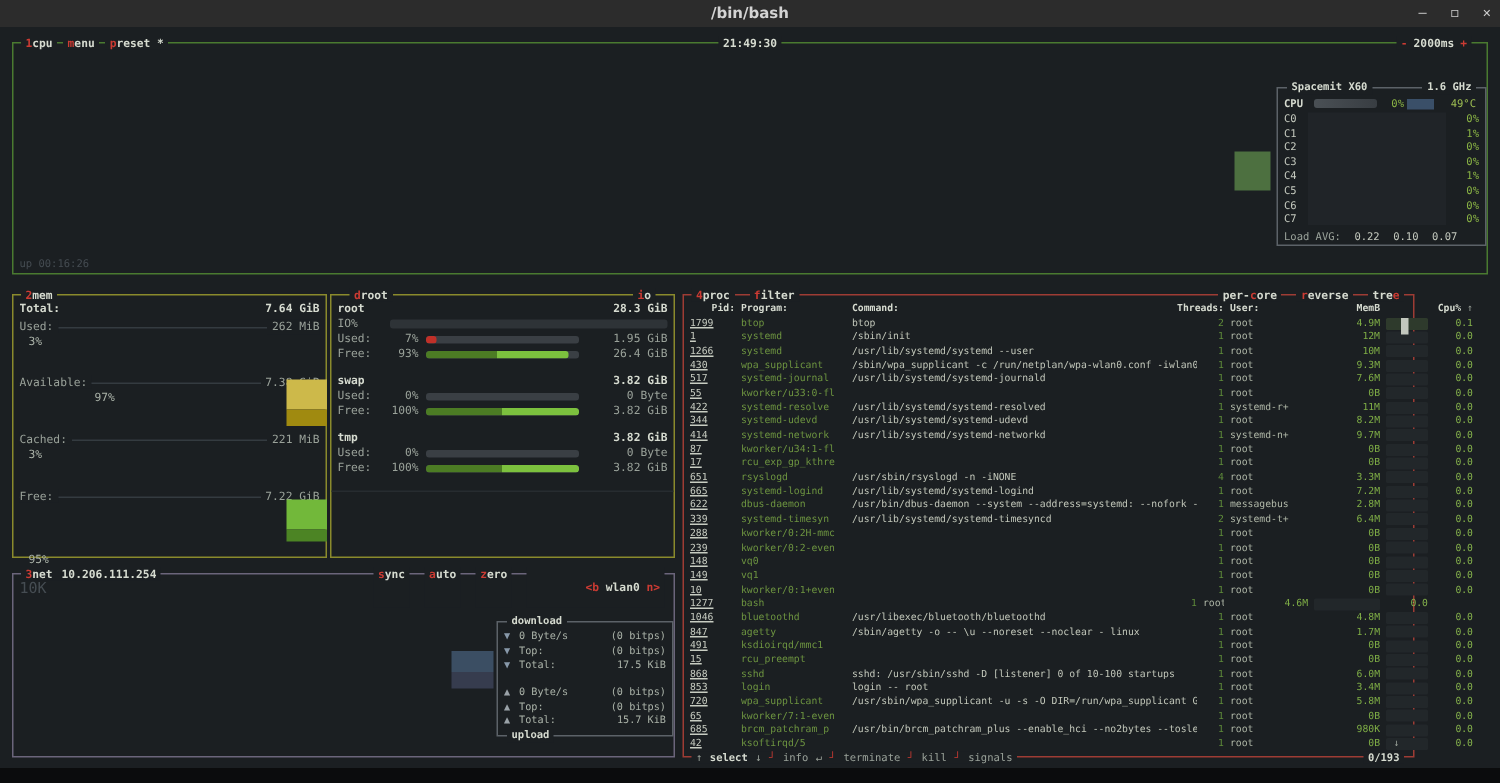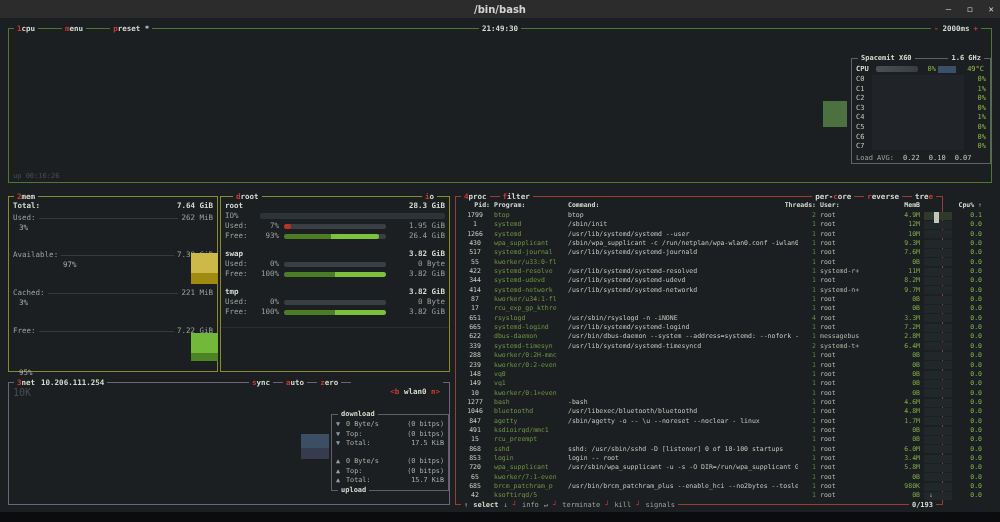--- a/index.html
+++ b/index.html
@@ -15,21 +15,21 @@
   .titlebar{position:absolute;top:0;left:0;width:1000px;height:18px;background:#2c2c2c;display:flex;align-items:center;justify-content:center;}
   .titlebar .title{color:#d4d4d4;font-family:"DejaVu Sans",sans-serif;font-weight:bold;font-size:10px;}
   .win-btns{position:absolute;right:6px;top:0;height:18px;display:flex;align-items:center;gap:16px;color:#cfcfcf;font-size:9px;}
   .term{position:absolute;top:18px;left:0;width:1000px;height:494px;background:var(--bg);font-size:7.5px;color:var(--fg);}
   .bottom-strip{position:absolute;top:512px;left:0;width:1000px;height:10px;background:#0b0c0d;}
   .box{position:absolute;border:1px solid;}
   .bt{position:absolute;top:-5px;background:var(--bg);padding:0 3px;font-weight:bold;font-size:7.5px;line-height:9px;white-space:pre;color:var(--fg);}
   .hk{color:var(--red);} .hk-rest{color:var(--fg);}
   
   .cpu-box{left:8px;top:10px;width:984px;height:155px;border-color:var(--cpu-border);}
-  .cpu-tabs{position:absolute;top:-5px;left:5px;display:flex;gap:24px;}
+  .cpu-tabs{position:absolute;top:-5px;left:5px;display:flex;gap:4px;}
   .cpu-tabs .bt{position:static;}
   .clock{left:50%;transform:translateX(-50%);text-align:right;}
   .interval{right:10px;display:flex;gap:4px;}
   .uptime{position:absolute;left:4px;top:143px;color:var(--faint);font-size:7px;}
   .cpu-block{position:absolute;left:814px;top:72px;width:24px;height:26px;background:var(--cpugraph);}
   
   .panel{position:absolute;left:842px;top:29px;width:140px;height:106px;border:1px solid var(--panel-border);}
   .panel .bt{font-size:7px;}
   .core-area{position:absolute;left:20px;right:26px;top:16px;bottom:13px;background:#202428;}
   .panel-cpu-row{position:absolute;top:5px;left:4px;right:4px;height:10px;display:flex;align-items:center;gap:2px;font-size:7px;}
@@ -84,21 +84,21 @@
   .proc-title{left:5px;display:flex;gap:10px;}
   .proc-title .bt{position:static;}
   .proc-opts{position:absolute;top:-5px;right:6px;display:flex;gap:10px;}
   .proc-opts .bt{position:static;}
   .phead,.prow{display:grid;grid-template-columns:30px 70px 230px 14px 52px 44px 28px 26px;column-gap:4px;padding:0 4px;height:9.35px;line-height:9.35px;align-items:center;}
   .phead{position:absolute;top:4px;left:0;right:6px;font-weight:bold;color:var(--fg);}
   .phead span{white-space:pre;}
   .h-pid,.h-thr,.h-mem,.h-cpu{text-align:right;justify-self:end;}
   .h-arrow{color:var(--dim);font-weight:normal;}
   .proc-rows{position:absolute;top:14px;left:0;right:6px;}
-  .c-pid{text-align:center;color:var(--pid-c);}
+  .c-pid{text-align:left;color:var(--pid-c);text-decoration:underline;}
   .c-prog{color:var(--txt-green);overflow:hidden;white-space:pre;}
   .c-cmd{color:var(--cmd-c);overflow:hidden;white-space:pre;}
   .c-thr{text-align:right;color:#5f8c3a;}
   .c-user{color:var(--user-c);overflow:hidden;white-space:pre;}
   .c-mem{text-align:right;color:#7fae46;}
   .c-g{background:#22272a;height:8px;border-radius:1px;}
   .prow.first .c-g{background:#2e3a2c;}
   .c-cpu{text-align:right;color:#86b34c;}
   .pscroll{position:absolute;right:3px;top:15px;width:5px;height:11px;background:#c2c7bd;}
   .scroll-dn{position:absolute;right:9px;bottom:5px;color:var(--dim);font-size:6.5px;}
@@ -566,21 +566,20 @@
           <span class="c-cmd"></span>
           <span class="c-thr">1</span>
           <span class="c-user">root</span>
           <span class="c-mem">0B</span>
           <span class="c-g"></span>
           <span class="c-cpu">0.0</span>
         </div>
         <div class="prow">
           <span class="c-pid">1277</span>
           <span class="c-prog">bash</span>
-          <span class="c-cmd">-bash</span>
           <span class="c-thr">1</span>
           <span class="c-user">root</span>
           <span class="c-mem">4.6M</span>
           <span class="c-g"></span>
           <span class="c-cpu">0.0</span>
         </div>
         <div class="prow">
           <span class="c-pid">1046</span>
           <span class="c-prog">bluetoothd</span>
           <span class="c-cmd">/usr/libexec/bluetooth/bluetoothd</span>

